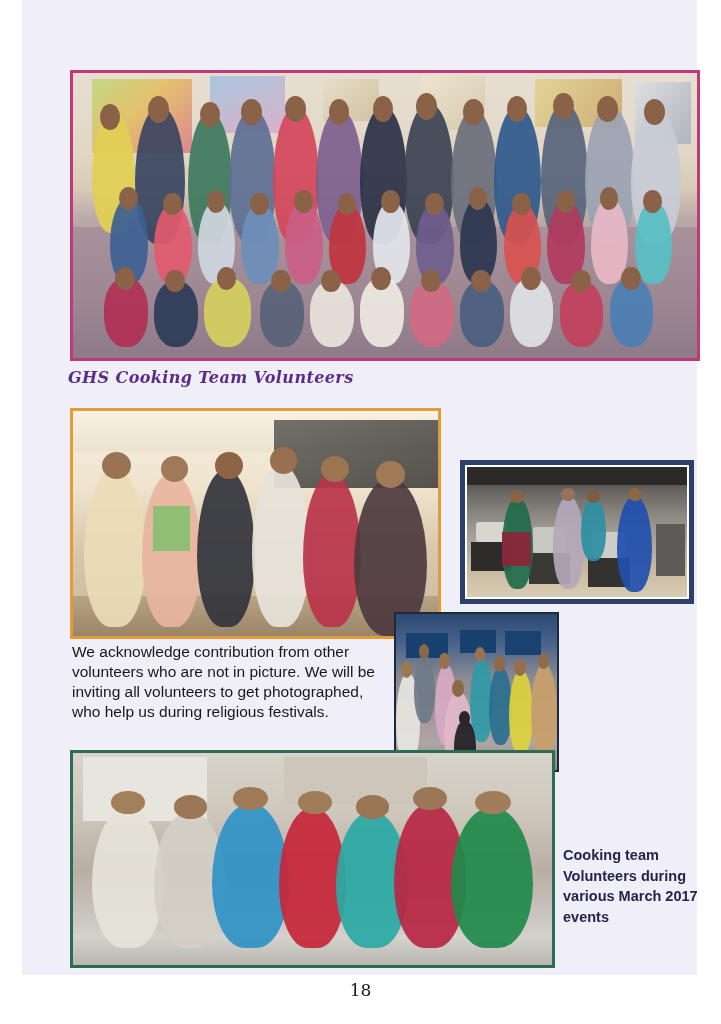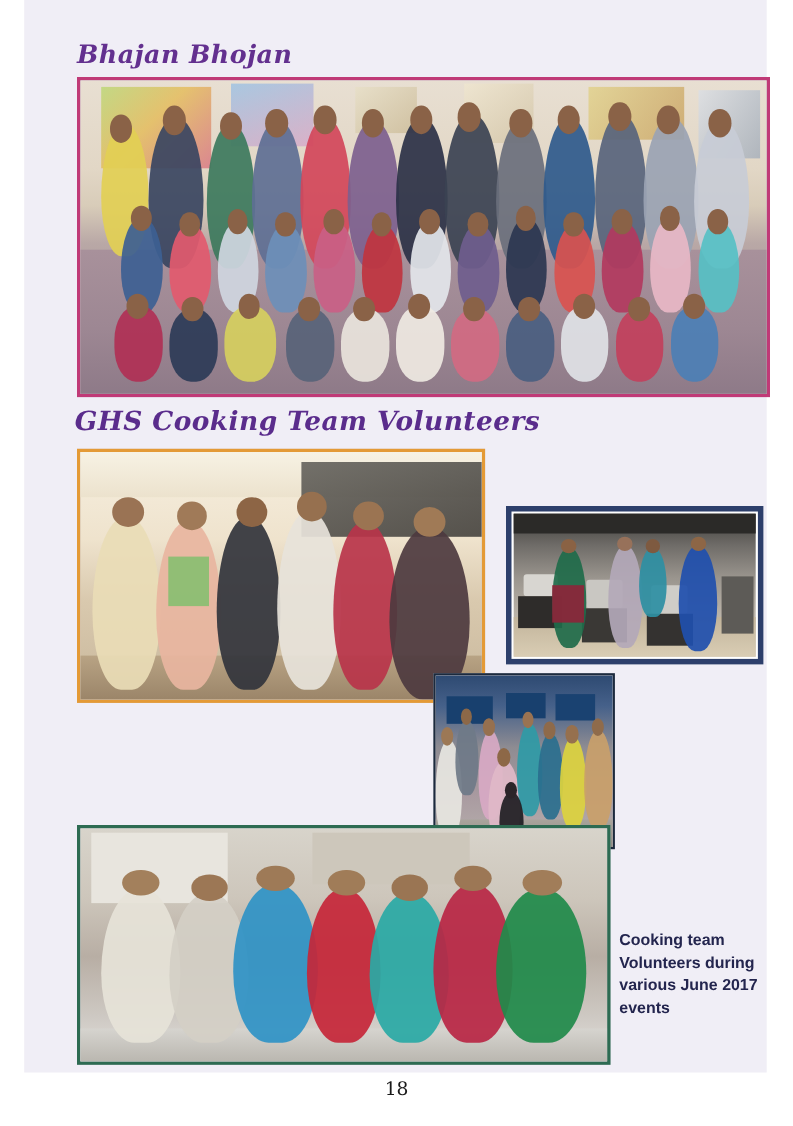--- a/index.html
+++ b/index.html
@@ -37,21 +37,21 @@
   }
   #heading-bhajan {
     left: 48px;
     top: 36px;
     font-size: 23px;
     color: #63308f;
   }
   #heading-ghs {
     left: 46px;
     top: 368px;
-    font-size: 24px;
+    font-size: 16px;
     color: #5a2c8c;
   }
 
   
   .photo {
     position: absolute;
     overflow: hidden;
     background: #cfcfd8;
   }
   .photo .inner {
@@ -175,21 +175,20 @@
     font-family: "DejaVu Serif", "Liberation Serif", serif;
     font-size: 17px;
     color: #1a1a1a;
   }
 </style>
 </head>
 <body>
 
 <div id="page-sheet">
 
-  <div class="heading" id="heading-bhajan">Bhajan Bhojan</div>
 
   <div class="photo" id="photo-bhajan">
     <div class="inner">
       <div class="hall-bg"></div>
 
       <div style="position:absolute;left:3%;top:2%;width:16%;height:26%;background:linear-gradient(135deg,#b7d66b,#e4b84e 45%,#d86c7e);opacity:.75;"></div>
       <div style="position:absolute;left:22%;top:1%;width:12%;height:20%;background:linear-gradient(160deg,#8fbde6,#d6a0c7);opacity:.7;"></div>
       <div style="position:absolute;left:40%;top:2%;width:9%;height:15%;background:linear-gradient(140deg,#e7dfc6,#c9b893);opacity:.75;"></div>
       <div style="position:absolute;left:56%;top:1%;width:10%;height:19%;background:linear-gradient(140deg,#f0e7cf,#cfc0a0);opacity:.7;"></div>
       <div style="position:absolute;left:74%;top:2%;width:14%;height:17%;background:linear-gradient(120deg,#e0cf7e,#c59a52);opacity:.7;"></div>
@@ -319,20 +318,21 @@
       <div class="blob" style="left:39%;top:22%;width:14%;height:72%;background:#b3a8b8;"></div>
       <div class="head" style="left:42.5%;top:16%;width:6.5%;height:10%;background:#97715a;"></div>
       <div class="blob" style="left:52%;top:24%;width:11%;height:48%;background:#2e8fa3;"></div>
       <div class="head" style="left:54.5%;top:18%;width:6%;height:9.5%;background:#7e5a40;"></div>
       <div class="blob" style="left:68%;top:22%;width:16%;height:74%;background:#1f4fae;"></div>
       <div class="head" style="left:73%;top:16%;width:6.5%;height:10%;background:#8d6646;"></div>
       <div style="position:absolute;left:86%;top:44%;width:13%;height:40%;background:#5d5b57;"></div>
     </div>
   </div>
 
+  <div id="ack-text">We acknowledge contribution from other volunteers who are not in picture. We will be inviting all volunteers to get photographed, who help us during religious festivals.</div>
 
   <div class="photo" id="photo-group-middle">
     <div class="inner">
       <div class="group-mid-bg"></div>
       <div style="position:absolute;left:6%;top:12%;width:26%;height:16%;background:#18406e;"></div>
       <div style="position:absolute;left:40%;top:10%;width:22%;height:15%;background:#18406e;"></div>
       <div style="position:absolute;left:68%;top:11%;width:22%;height:15%;background:#1a4271;"></div>
       <div style="position:absolute;left:0;top:84%;width:100%;height:16%;background:linear-gradient(180deg,#a9a49c,#8e8a83);"></div>
 
       <div class="blob" style="left:0%;top:38%;width:15%;height:58%;background:#e7e6e1;"></div>
@@ -373,17 +373,17 @@
       <div class="head" style="left:47%;top:18%;width:7%;height:11%;background:#a07c58;"></div>
       <div class="blob" style="left:55%;top:28%;width:15%;height:64%;background:#29a9a5;"></div>
       <div class="head" style="left:59%;top:20%;width:7%;height:11%;background:#9a7553;"></div>
       <div class="blob" style="left:67%;top:24%;width:15%;height:68%;background:#b92644;"></div>
       <div class="head" style="left:71%;top:16%;width:7%;height:11%;background:#9c7755;"></div>
       <div class="blob" style="left:79%;top:26%;width:17%;height:66%;background:#1f8a4a;"></div>
       <div class="head" style="left:84%;top:18%;width:7.4%;height:11%;background:#a17d59;"></div>
     </div>
   </div>
 
-  <div id="caption-cooking">Cooking team Volunteers during various June 2017 events</div>
+  <div id="caption-cooking">Cooking team Volunteers during various March 2017 events</div>
 
 </div>
 
 <div id="page-number">18</div>
 
 </body></html>

